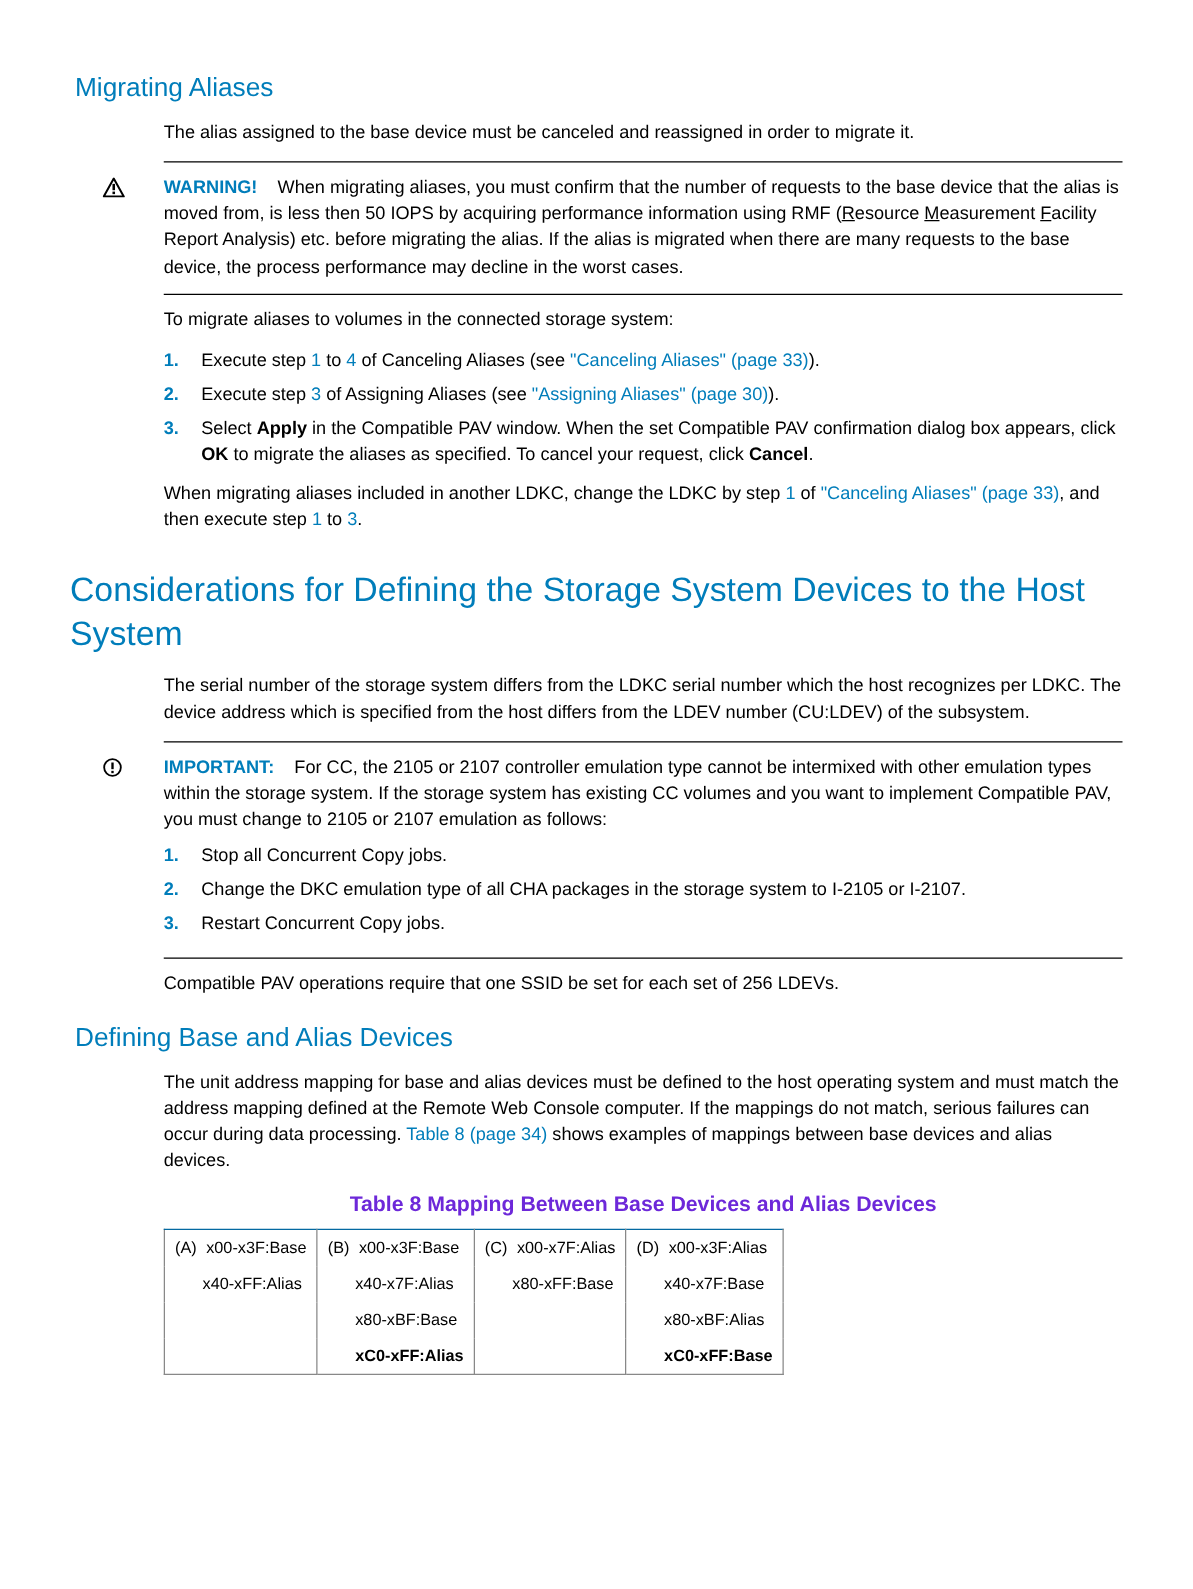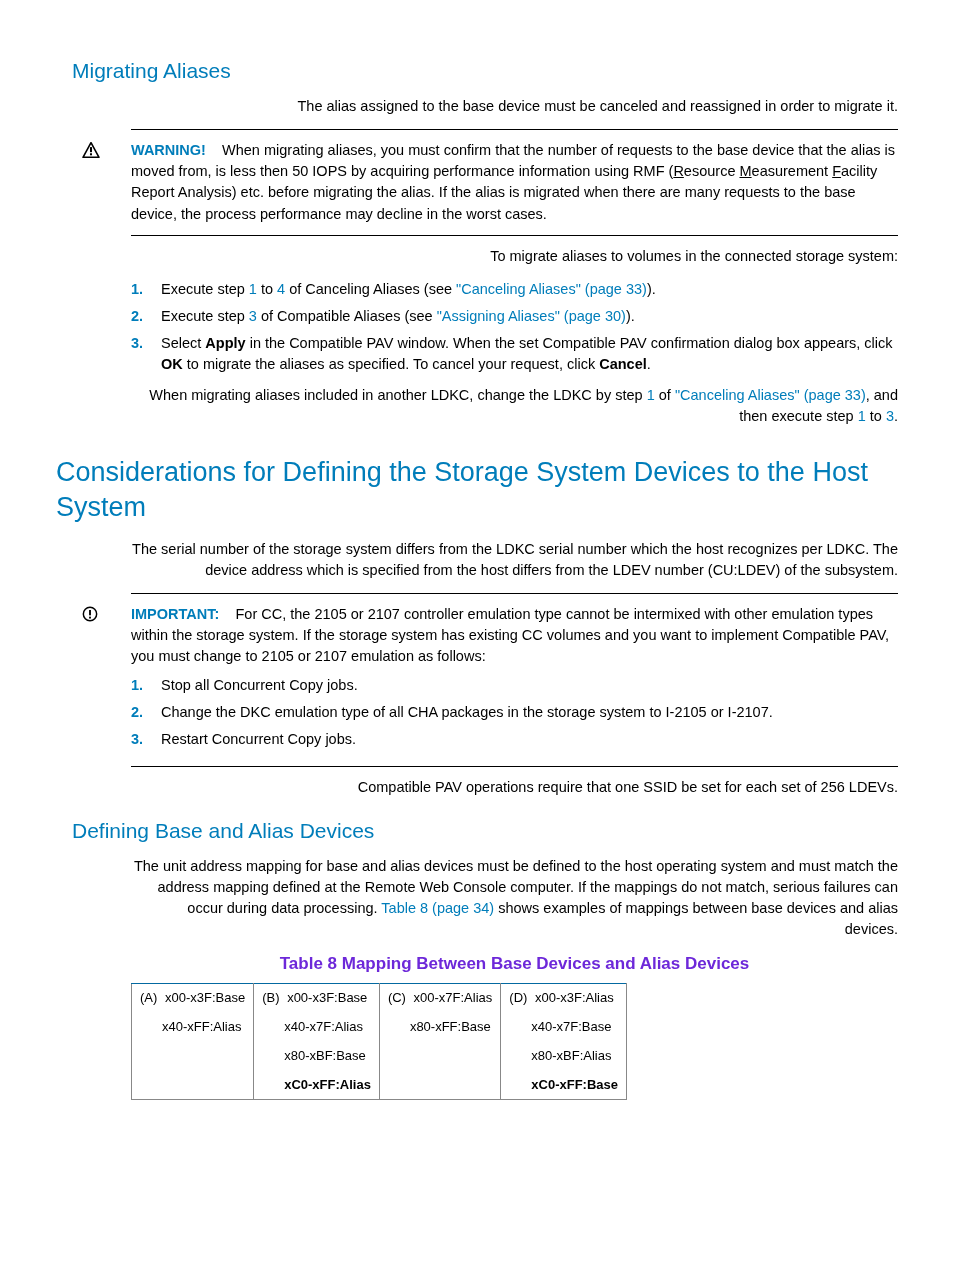--- a/index.html
+++ b/index.html
@@ -10,31 +10,31 @@
       color: #000;
       background: #fff;
       width: 954px;
       padding: 56px 56px 40px 56px;
     }
     .h2 {
       color: #007dba;
       font-size: 21px;
       font-weight: normal;
       margin-bottom: 10px;
-      margin-left: 16px;
+      margin-left: 4px;
     }
     .h1 {
       color: #007dba;
       font-size: 27px;
       font-weight: normal;
       margin: 28px 0 14px 0;
       line-height: 1.3;
     }
     .content-block { margin-left: 75px; }
-    .para { margin-bottom: 12px; text-align: right; }
+    .para { margin-bottom: 12px; }
     .rule { border: none; border-top: 1px solid #000; margin: 10px 0 10px 75px; }
     .callout {
       display: flex;
       margin-left: 26px;
       margin-bottom: 10px;
       align-items: flex-start;
     }
     .callout .icon-col {
       width: 49px;
       flex-shrink: 0;
@@ -114,21 +114,21 @@
 <div class="content-block">
   <p class="para">To migrate aliases to volumes in the connected storage system:</p>
 
   <ol class="ol">
     <li>
       <span class="num">1.</span>
       <span class="txt"><span>Execute step </span><span class="lnum">1</span><span> to </span><span class="lnum">4</span><span> of Canceling Aliases (see </span><span class="link">"Canceling Aliases" (page 33)</span><span>).</span></span>
     </li>
     <li>
       <span class="num">2.</span>
-      <span class="txt"><span>Execute step </span><span class="lnum">3</span><span> of Compatible Aliases (see </span><span class="link">"Assigning Aliases" (page 30)</span><span>).</span></span>
+      <span class="txt"><span>Execute step </span><span class="lnum">3</span><span> of Assigning Aliases (see </span><span class="link">"Assigning Aliases" (page 30)</span><span>).</span></span>
     </li>
     <li>
       <span class="num">3.</span>
       <span class="txt"><span>Select </span><span class="b">Apply</span><span> in the Compatible PAV window. When the set Compatible PAV confirmation dialog box appears, click </span><span class="b">OK</span><span> to migrate the aliases as specified. To cancel your request, click </span><span class="b">Cancel</span><span>.</span></span>
     </li>
   </ol>
 
   <p class="para" style="margin-top:10px;">
     <span>When migrating aliases included in another LDKC, change the LDKC by step </span><span class="lnum">1</span><span> of </span><span class="link">"Canceling Aliases" (page 33)</span><span>, and then execute step </span><span class="lnum">1</span><span> to </span><span class="lnum">3</span><span>.</span>
   </p>

